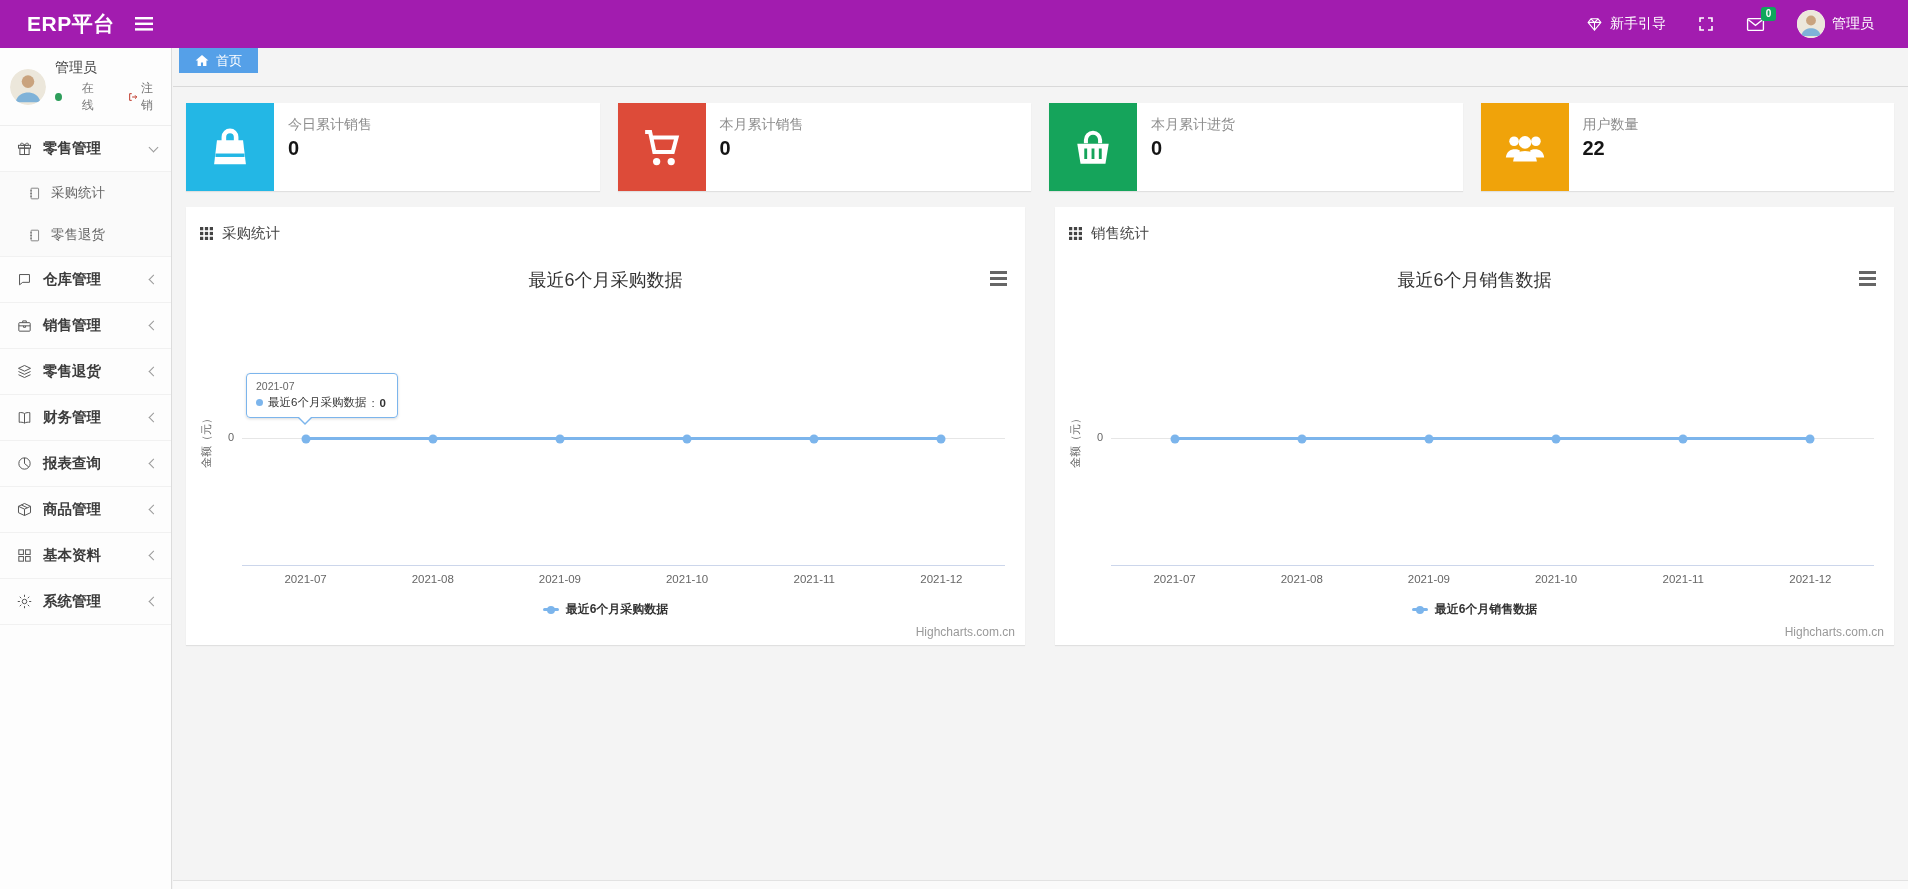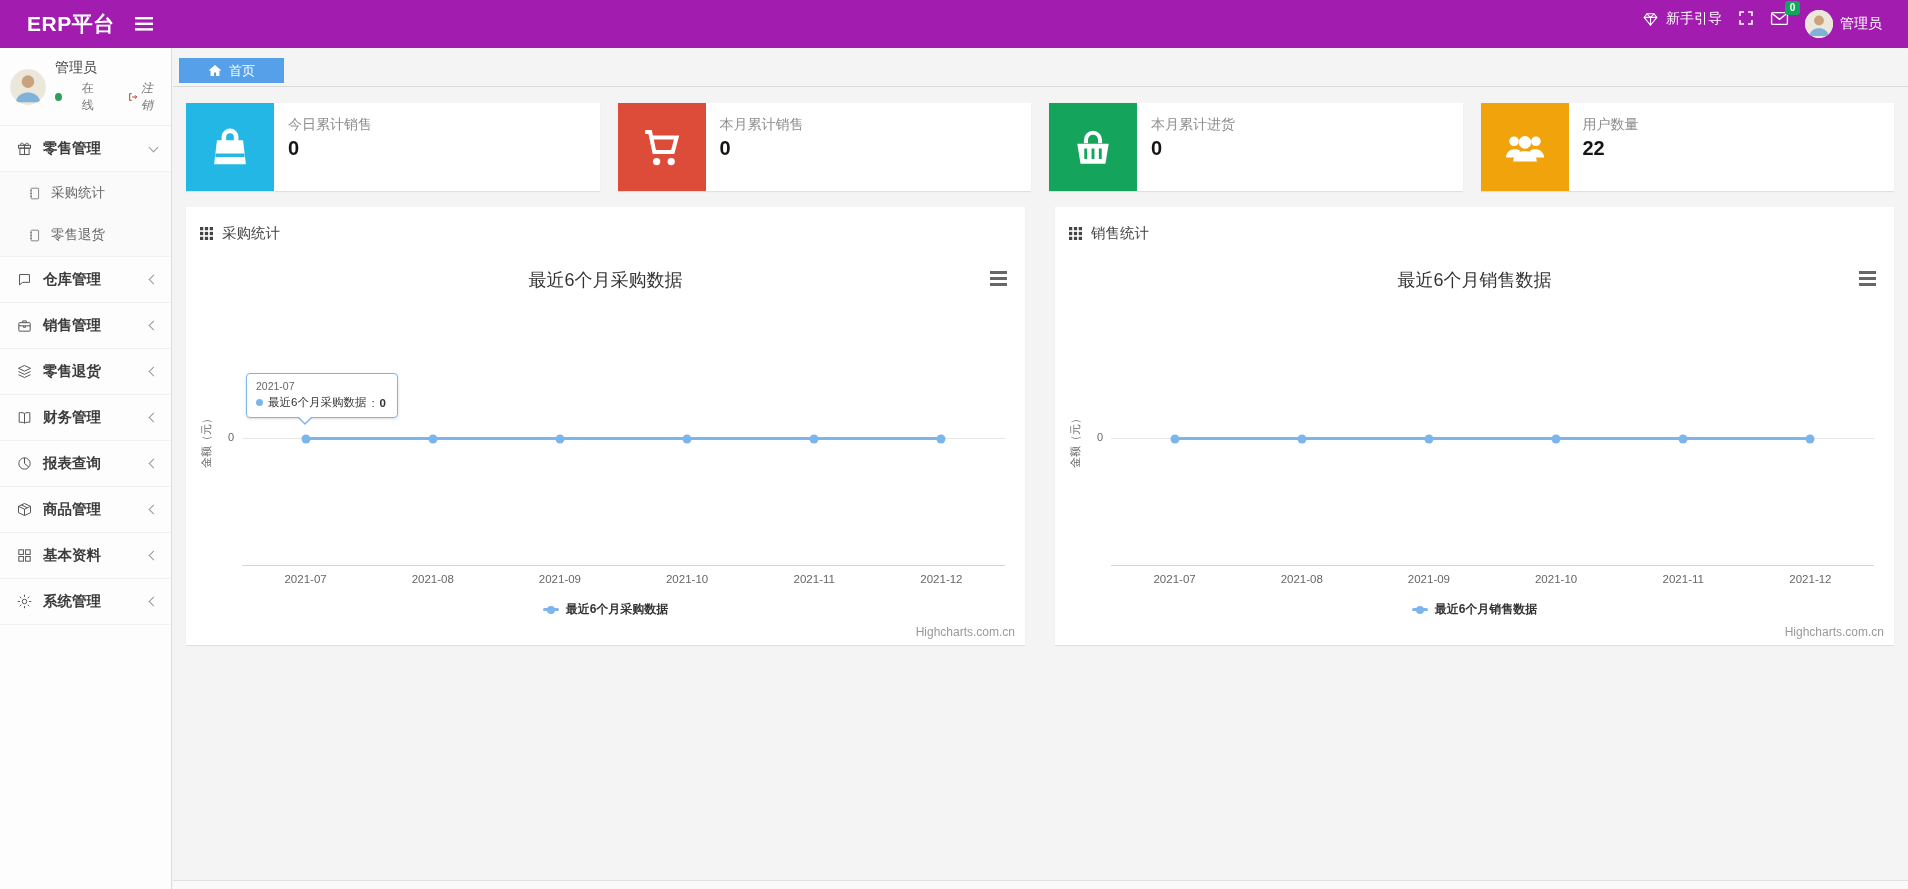--- a/index.html
+++ b/index.html
@@ -4,54 +4,54 @@
 <style>
   * { margin:0; padding:0; box-sizing:border-box; }
   html,body { width:1908px; height:889px; overflow:hidden;
     font-family:"Liberation Sans","DejaVu Sans",sans-serif; background:#f4f4f4; color:#333; }
 
   
   .navbar { position:absolute; top:0; left:0; right:0; height:48px; background:#a21caf;
     display:flex; align-items:center; color:#fff; z-index:10; }
   .brand { font-size:21px; font-weight:bold; padding:0 12px 0 27px; letter-spacing:.5px; cursor:pointer; }
   .nav-toggle { width:34px; height:34px; display:flex; align-items:center; justify-content:center; cursor:pointer; }
-  .nav-right { margin-left:auto; display:flex; align-items:flex-start; gap:16px; padding-right:26px; }
+  .nav-right { margin-left:auto; display:flex; align-items:center; gap:32px; padding-right:34px; }
   .nav-item { display:flex; align-items:center; gap:7px; font-size:14px; color:#fff; text-decoration:none; cursor:pointer; }
   .msg-wrap { position:relative; }
   .badge { position:absolute; top:-9px; right:-11px; background:#0fa75c; color:#fff; font-size:10px;
     line-height:14px; min-width:15px; text-align:center; border-radius:3px; padding:0 3px; font-weight:bold; }
   .avatar-sm { width:28px; height:28px; border-radius:50%; overflow:hidden; background:#fff; display:block; }
 
   
   .sidebar { position:absolute; top:48px; left:0; bottom:0; width:172px; background:#fdfdfd;
     border-right:1px solid #dcdcdc; }
   .user-panel { display:flex; align-items:center; gap:9px; padding:11px 10px; border-bottom:1px solid #eee; }
   .avatar-lg { width:36px; height:36px; border-radius:50%; overflow:hidden; flex:none; }
   .user-name { font-size:14px; color:#444; margin-bottom:3px; }
   .user-status { display:flex; align-items:center; gap:20px; font-size:12px; color:#777; }
   .dot { width:8px; height:8px; border-radius:50%; background:#2e9e5b; display:inline-block; }
-  .logout { display:inline-flex; align-items:center; gap:3px; margin-left:6px; color:#777; cursor:pointer;font-style:italic; }
+  .logout { display:inline-flex; align-items:center; gap:3px; margin-left:6px; color:#777; cursor:pointer; }
 
   .menu { list-style:none; }
   .menu-item { display:flex; align-items:center; gap:10px; height:46px; padding:0 14px 0 16px;
     font-size:14.5px; color:#3c3c3c; font-weight:bold; border-bottom:1px solid #f1f1f1; cursor:pointer; }
   .menu-item svg { flex:none; }
   .menu-item .lbl { flex:1; }
   .chev { width:7px; height:7px; border-right:1.6px solid #9a9a9a; border-bottom:1.6px solid #9a9a9a; flex:none; }
   .chev-left { transform:rotate(135deg); }
   .chev-down { transform:rotate(45deg); margin-top:-3px; }
   .submenu { list-style:none; background:#fafafa; border-bottom:1px solid #f1f1f1; }
   .submenu-item { display:flex; align-items:center; gap:9px; height:42px; padding-left:27px;
     font-size:13.5px; color:#666; cursor:pointer; }
 
   
   .main { position:absolute; top:48px; left:173px; right:0; bottom:0; background:#f4f4f4; }
   .breadcrumb-bar { height:39px; border-bottom:1px solid #d9d9d9; padding-left:6px; }
-  .crumb-tab { display:inline-flex; align-items:center; gap:7px; margin-top:10px; height:25px;
-    background:#55a0e8; color:#fff; font-size:13px; padding:0 29px; cursor:pointer; }
+  .crumb-tab { display:inline-flex; align-items:center; gap:7px; margin-top:0; height:25px;
+    background:#55a0e8; color:#fff; font-size:13px; padding:0 16px; cursor:pointer; }
   .content { padding:16px 14px 0 13px; }
 
   .cards { display:flex; gap:18px; }
   .card { flex:1; height:88px; background:#fff; display:flex; box-shadow:0 1px 1px rgba(0,0,0,.08); }
   .card-icon { width:88px; height:88px; flex:none; display:flex; align-items:center; justify-content:center; }
   .card-body { padding:13px 0 0 14px; }
   .card-label { font-size:14px; color:#8d8d8d; margin-bottom:3px; }
   .card-value { font-size:20px; font-weight:bold; color:#151515; }
 
   .panels { display:flex; gap:30px; margin-top:16px; }

